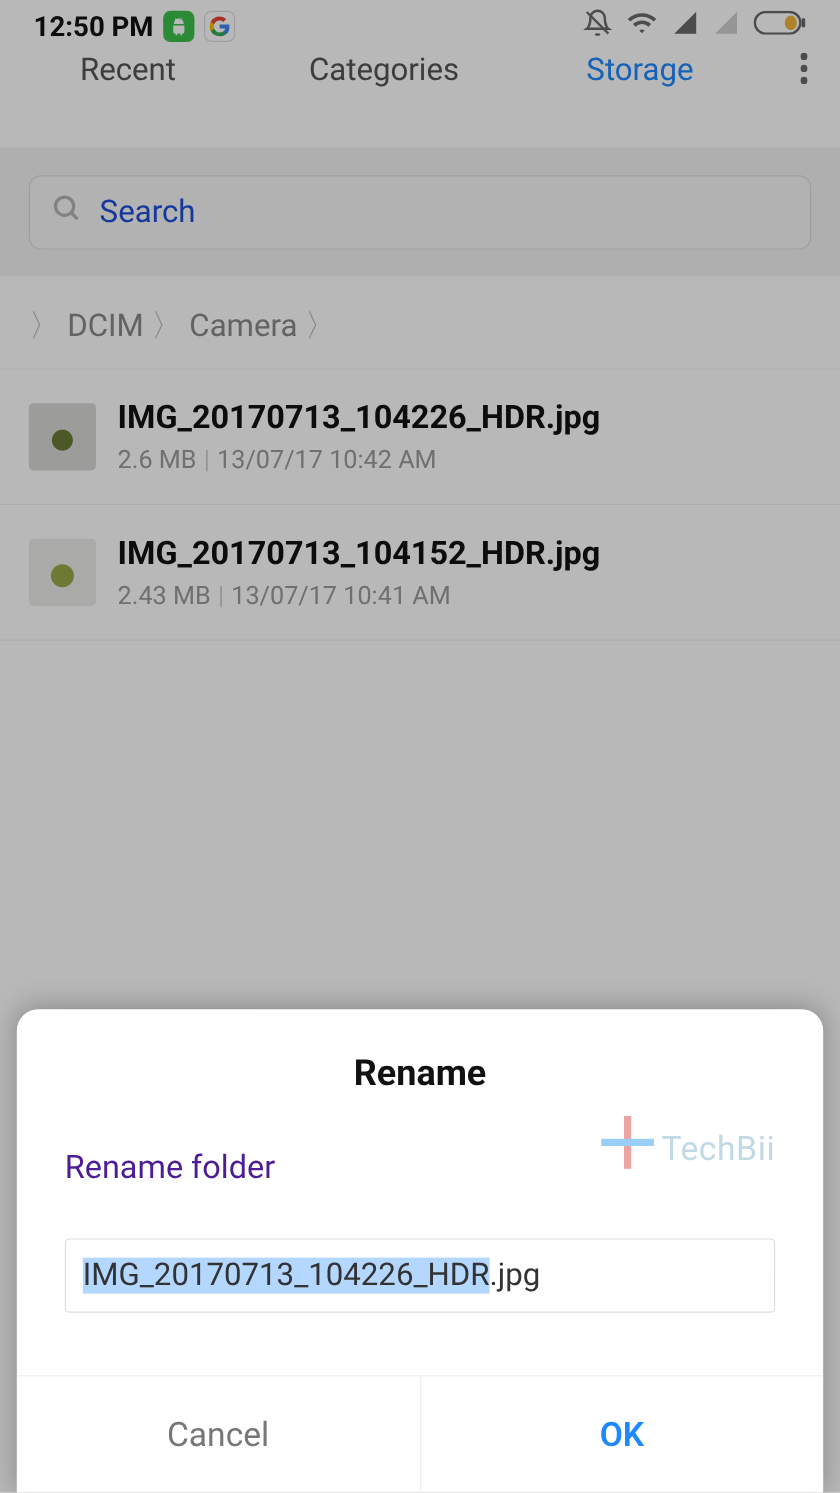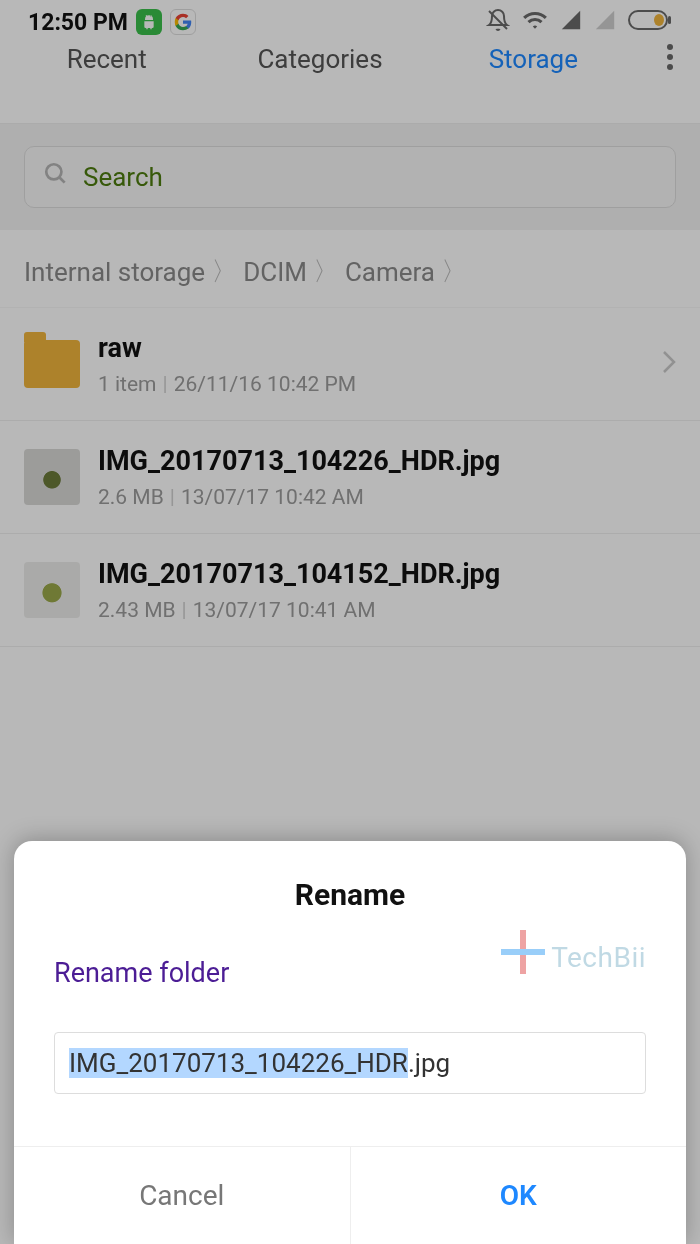--- a/index.html
+++ b/index.html
@@ -14,21 +14,21 @@
     .android-ico { background: #3bbf4c; color: #fff; font-size: 16px; }
     .google-ico { background: #fff; border: 1px solid #ddd; }
     .status-right { margin-left: auto; display: flex; align-items: center; gap: 12px; color: #6a6a6a; }
     
     .tabs { height: 80px; display: flex; align-items: flex-start; background: #fff; border-bottom: 1px solid #eee; }
     .tab { flex: 1; text-align: center; font-size: 26px; color: #555; }
     .tab.active { color: #1e88ff; }
     .more-dots { width: 60px; display: flex; align-items: center; justify-content: center; color: #6a6a6a; }
     
     .search-wrap { padding: 22px 24px; background: #f3f3f3; }
-    .search-box { display: flex; align-items: center; gap: 14px; height: 62px; border: 1px solid #ddd; border-radius: 10px; background: #f7f7f7; padding: 0 18px; color: #4d7c0f; font-size: 26px; }
+    .search-box { display: flex; align-items: center; gap: 14px; height: 62px; border: 1px solid #ddd; border-radius: 10px; background: #f7f7f7; padding: 0 18px; color: #1d4ed8; font-size: 26px; }
     
     .crumbs { display: flex; align-items: center; gap: 6px; padding: 24px 24px 18px; background: #fff; color: #8a8a8a; font-size: 26px; border-bottom: 1px solid rgba(0,0,0,0.03); }
     .crumbs .chev { color: #bbb; }
     
     .file-row { display: flex; align-items: center; gap: 18px; padding: 24px 24px; background: #fff; border-bottom: 1px solid #efefef; }
     .thumb { width: 56px; height: 56px; border-radius: 4px; background: #ccc; flex-shrink: 0; }
     .folder-ico { width: 56px; height: 48px; background: #f0b43c; border-radius: 4px; position: relative; }
     .folder-ico:before { content: ""; position: absolute; top: -8px; left: 0; width: 22px; height: 10px; background: #f0b43c; border-radius: 3px 3px 0 0; }
     .row-text { flex: 1; min-width: 0; }
     .row-title { font-size: 27px; font-weight: 700; color: #111; white-space: nowrap; overflow: hidden; text-overflow: ellipsis; }
@@ -128,42 +128,27 @@
         <svg width="26" height="26" viewBox="0 0 24 24" fill="none" stroke="#b5b5b5" stroke-width="2.5">
             <circle cx="10" cy="10" r="7"></circle>
             <line x1="20" y1="20" x2="15" y2="15"></line>
           </svg>
       </span>
       <span>Search</span>
     </div>
   </div>
 
   <div class="crumbs">
-    <span>Internal storage</span>
     <span class="chev">〉</span>
     <span>DCIM</span>
     <span class="chev">〉</span>
     <span>Camera</span>
     <span class="chev">〉</span>
   </div>
 
-  <div class="file-row">
-    <div class="folder-ico"></div>
-    <div class="row-text">
-      <div class="row-title">raw</div>
-      <div class="row-meta">
-        <span>1 item</span><span class="sep">|</span><span>26/11/16 10:42 PM</span>
-      </div>
-    </div>
-    <span class="row-chev">
-      <svg width="14" height="24" viewBox="0 0 14 24" fill="none" stroke="#c9c9c9" stroke-width="2.5">
-          <polyline points="2,2 12,12 2,22"></polyline>
-        </svg>
-    </span>
-  </div>
 
   <div class="file-row">
     <div class="thumb img-thumb1"></div>
     <div class="row-text">
       <div class="row-title">IMG_20170713_104226_HDR.jpg</div>
       <div class="row-meta">
         <span>2.6 MB</span><span class="sep">|</span><span>13/07/17 10:42 AM</span>
       </div>
     </div>
   </div>

